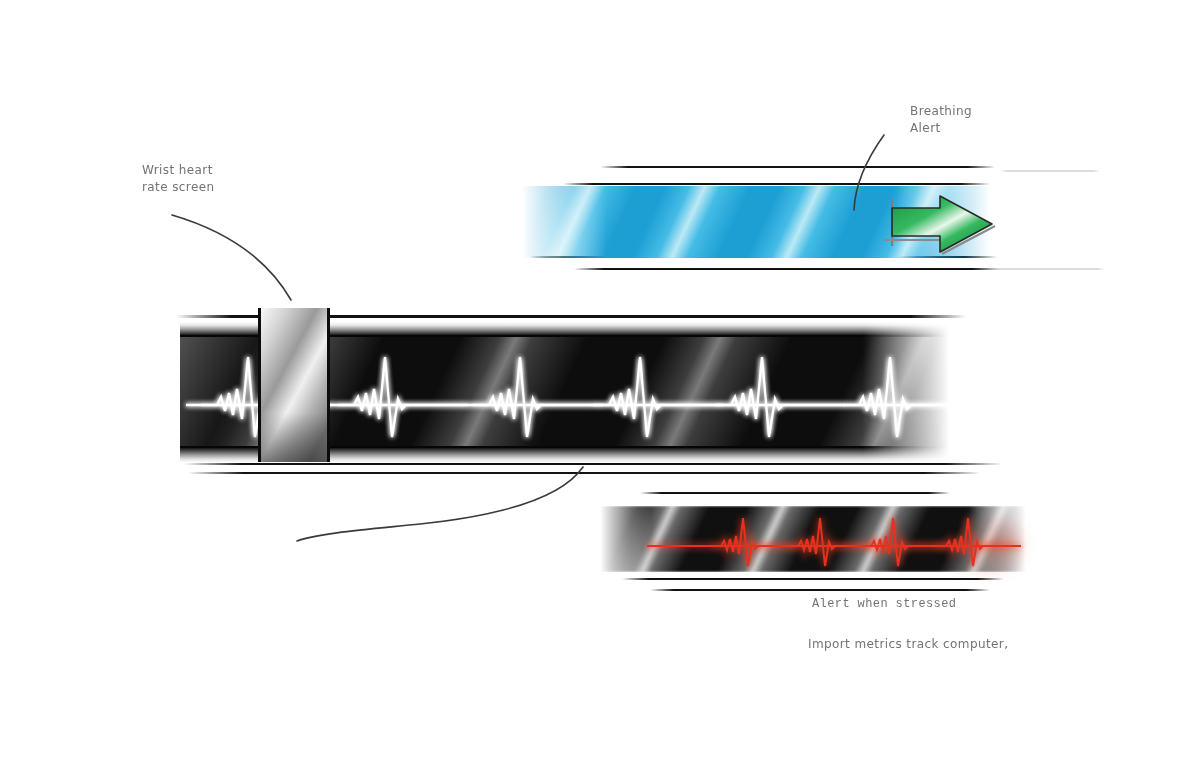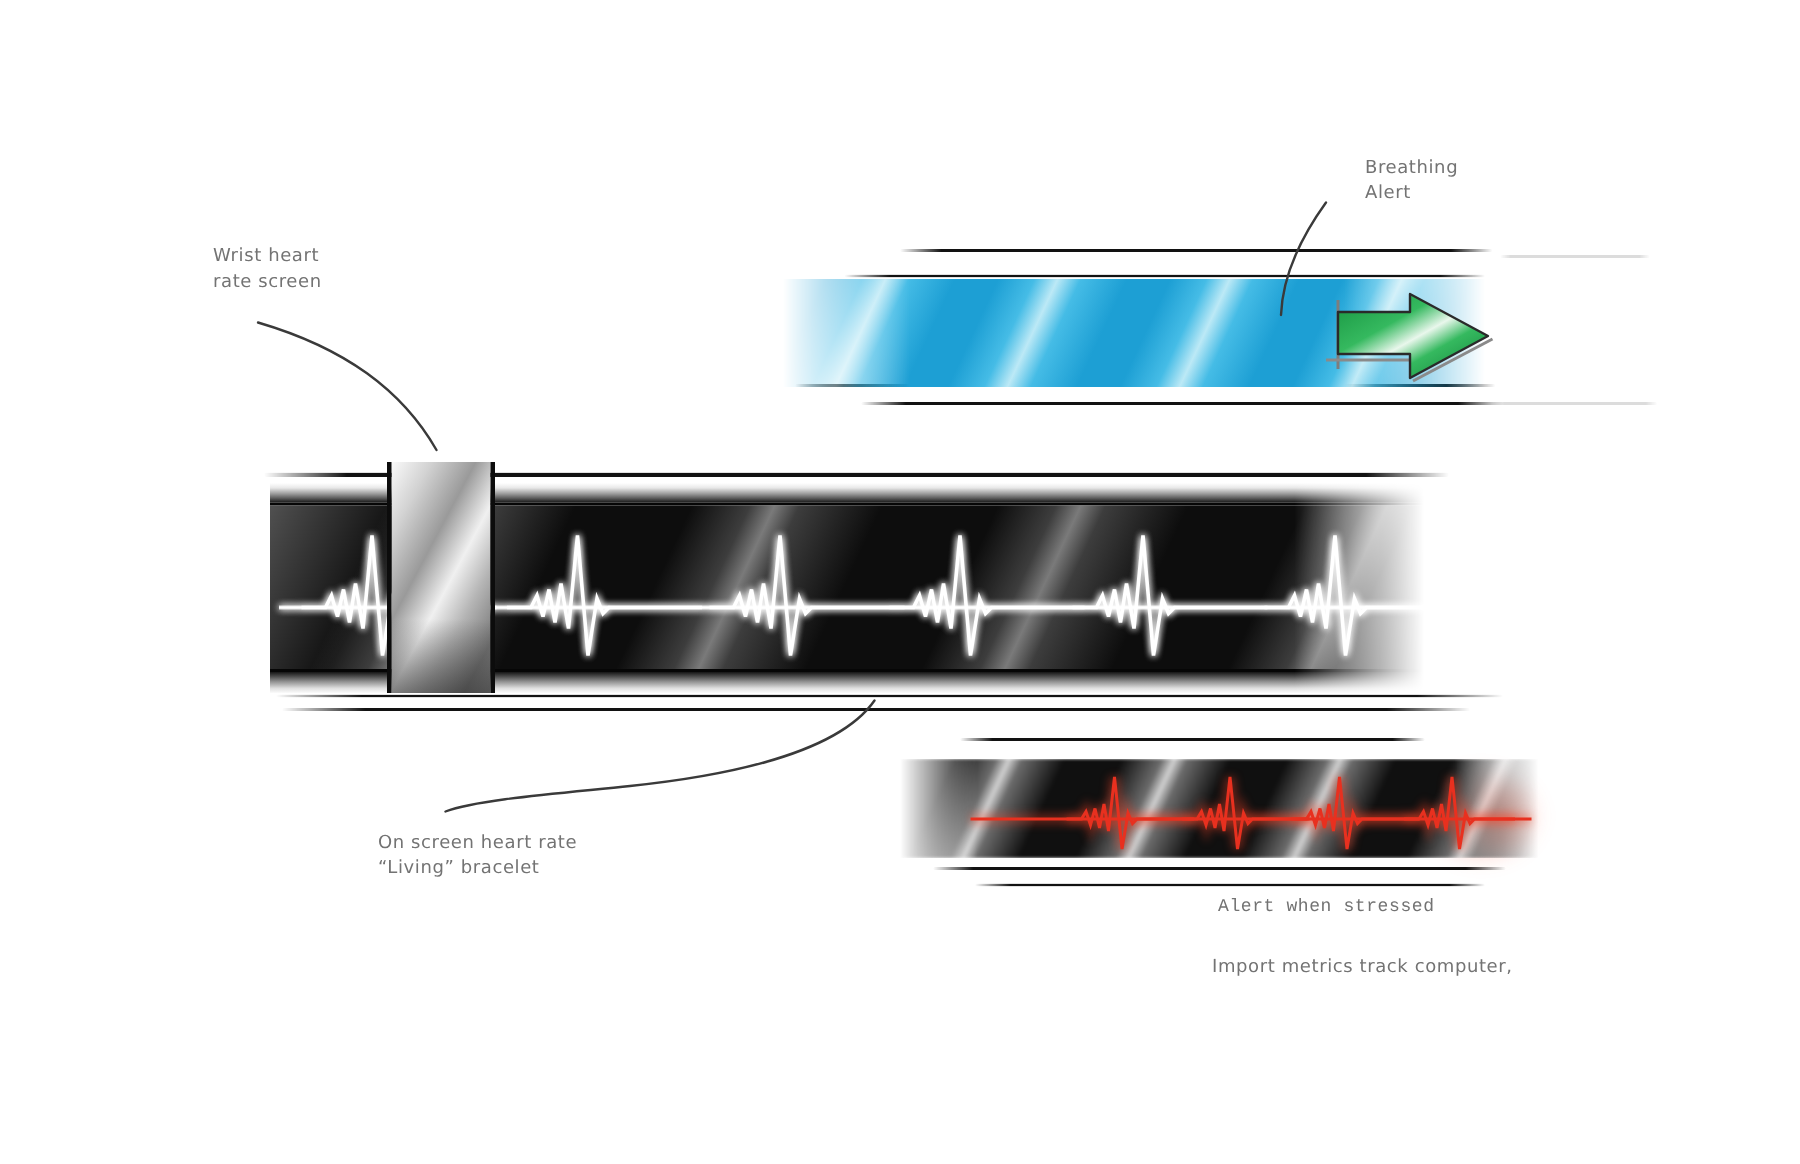--- a/index.html
+++ b/index.html
@@ -183,24 +183,20 @@
   <div class="note" style="left:118px;top:162px;margin-left:24px;">
     <span>Wrist heart</span>
     <span>rate screen</span>
   </div>
 
   <div class="note" style="left:910px;top:103px;">
     <span>Breathing</span>
     <span>Alert</span>
   </div>
 
-  <div class="note" style="left:252px;top:553px;">
-    <span>On screen heart rate</span>
-    <span>“Living” bracelet</span>
-  </div>
 
   <div class="note" style="left:812px;top:596px;font-family:Liberation Mono, monospace;">
     <span>Alert when stressed</span>
   </div>
 
   <div class="note" style="left:808px;top:636px;">
     <span>Import metrics track computer,</span>
   </div>
 
 </div>

